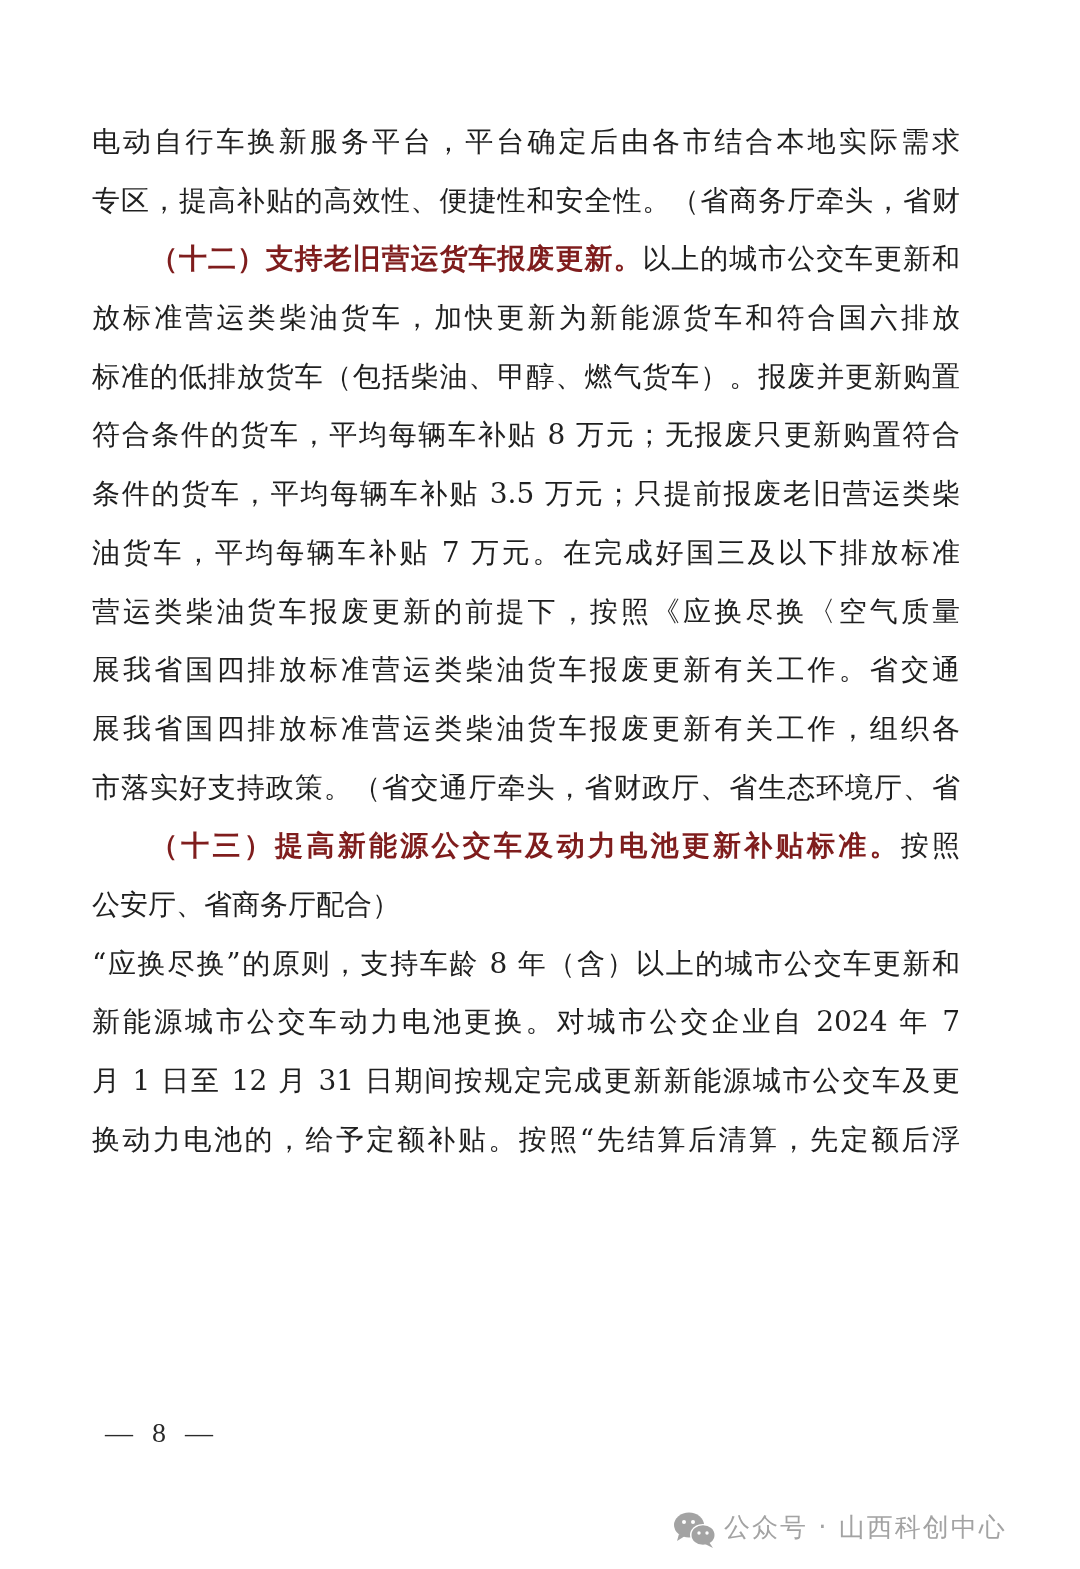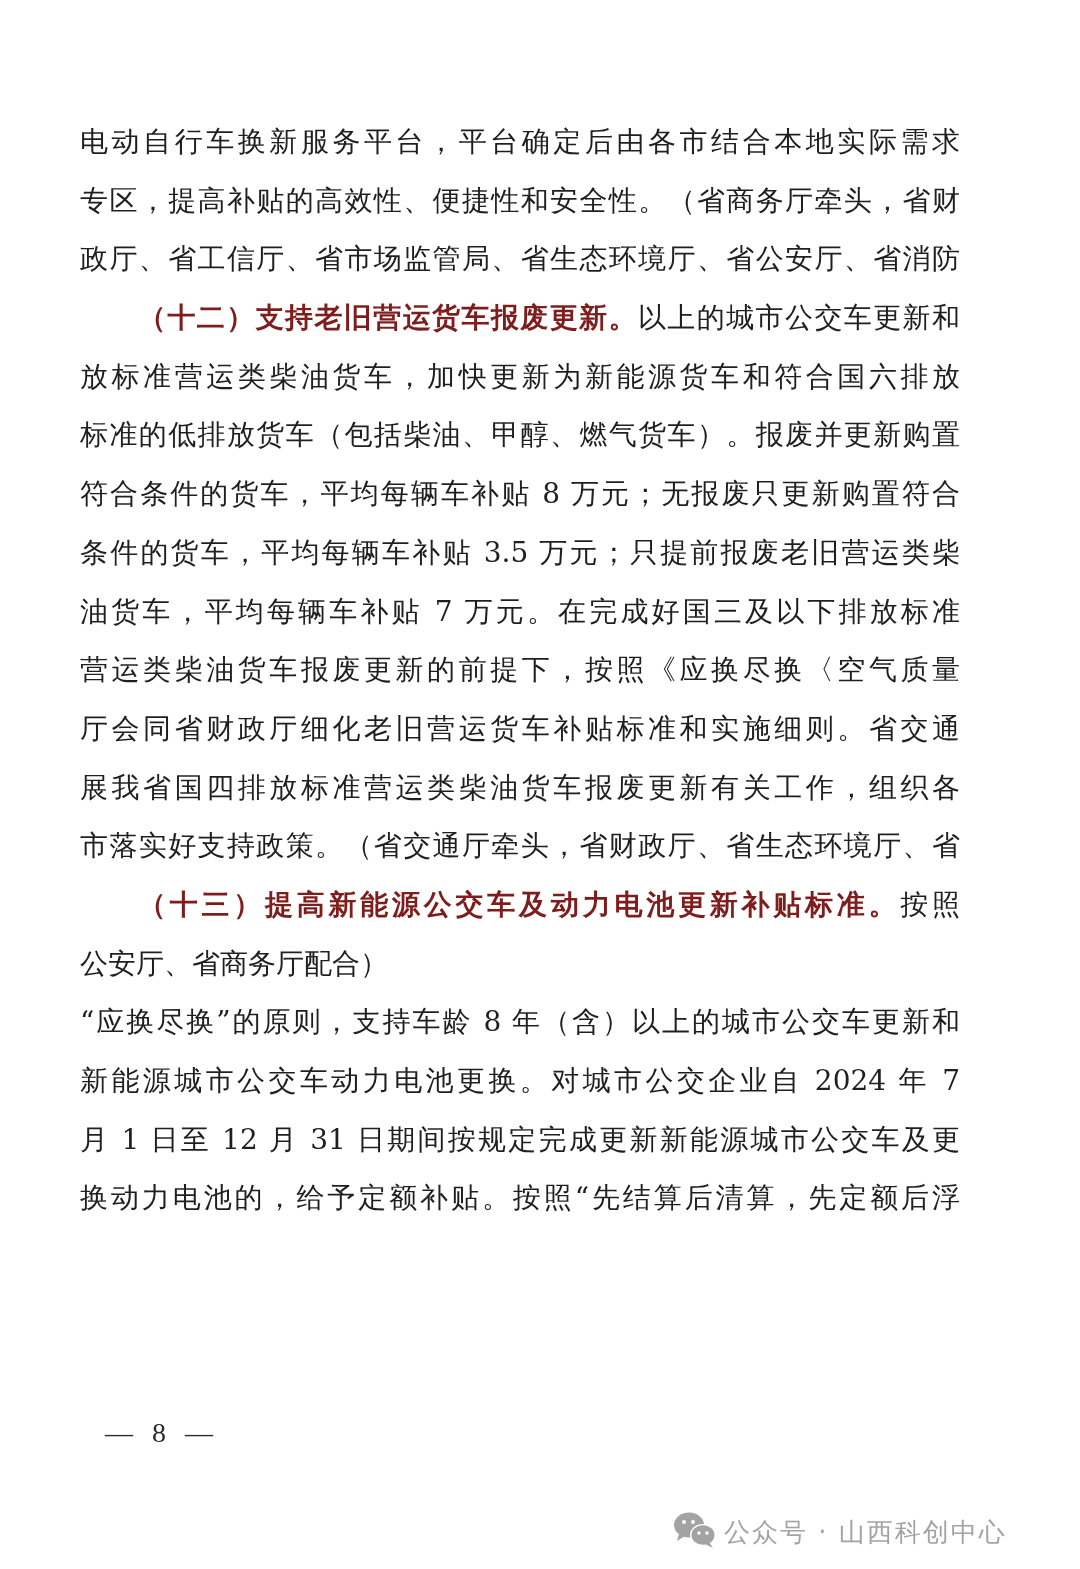--- a/index.html
+++ b/index.html
@@ -31,20 +31,21 @@
     .line {
       display: block;
       height: 58.7px;
       line-height: 58.7px;
       font-size: 28px;
       white-space: nowrap;
       text-align: justify;
       text-align-last: justify;
       letter-spacing: 0;
       color: #1f1f1f;
+      margin-left: 12px;
     }
     .line.last {
       text-align-last: left;
     }
     .line.indent {
       padding-left: 58px;
       box-sizing: border-box;
     }
     .heading {
       font-weight: bold;
@@ -59,51 +60,50 @@
       color: #2a2a2a;
       font-family: "Liberation Serif", "DejaVu Serif", serif;
       letter-spacing: 6px;
     }
     .watermark {
       position: absolute;
       left: 672px;
       top: 1510px;
       height: 40px;
       display: flex;
-      align-items: flex-end;
+      align-items: flex-start;
       gap: 6px;
       color: #a3a3a3;
       font-family: "DejaVu Sans", "Liberation Sans", sans-serif;
       font-size: 26px;
       letter-spacing: 2px;
     }
     .wechat-icon {
       width: 46px;
       height: 40px;
       display: inline-block;
     }
   </style>
 </head>
 <body>
 
 <div class="page">
 
   <div class="body-text">
     <span class="line">电动自行车换新服务平台，平台确定后由各市结合本地实际需求</span>
     <span class="line">专区，提高补贴的高效性、便捷性和安全性。（省商务厅牵头，省财</span>
-    <span class="line">政厅、省工信厅、省市场监管局、省生态环境厅、省公安厅、省消防</span>
 
     <span class="line indent"><span class="heading">（十二）支持老旧营运货车报废更新。</span><span>以上的城市公交车更新和</span></span>
     <span class="line">放标准营运类柴油货车，加快更新为新能源货车和符合国六排放</span>
     <span class="line">标准的低排放货车（包括柴油、甲醇、燃气货车）。报废并更新购置</span>
     <span class="line">符合条件的货车，平均每辆车补贴 8 万元；无报废只更新购置符合</span>
     <span class="line">条件的货车，平均每辆车补贴 3.5 万元；只提前报废老旧营运类柴</span>
     <span class="line">油货车，平均每辆车补贴 7 万元。在完成好国三及以下排放标准</span>
     <span class="line">营运类柴油货车报废更新的前提下，按照《应换尽换〈空气质量</span>
-    <span class="line">厅会同省财政厅细化老旧营运货车补贴标准和实施细则。省交通</span>
+    <span class="line">展我省国四排放标准营运类柴油货车报废更新有关工作。省交通</span>
     <span class="line">展我省国四排放标准营运类柴油货车报废更新有关工作，组织各</span>
     <span class="line">市落实好支持政策。（省交通厅牵头，省财政厅、省生态环境厅、省</span>
     <span class="line indent"><span class="heading">（十三）提高新能源公交车及动力电池更新补贴标准。</span><span>按照</span></span>
 
     <span class="line last">公安厅、省商务厅配合）</span>
     <span class="line">“应换尽换”的原则，支持车龄 8 年（含）以上的城市公交车更新和</span>
     <span class="line">新能源城市公交车动力电池更换。对城市公交企业自 2024 年 7</span>
     <span class="line">月 1 日至 12 月 31 日期间按规定完成更新新能源城市公交车及更</span>
     <span class="line">换动力电池的，给予定额补贴。按照“先结算后清算，先定额后浮</span>
   </div>

